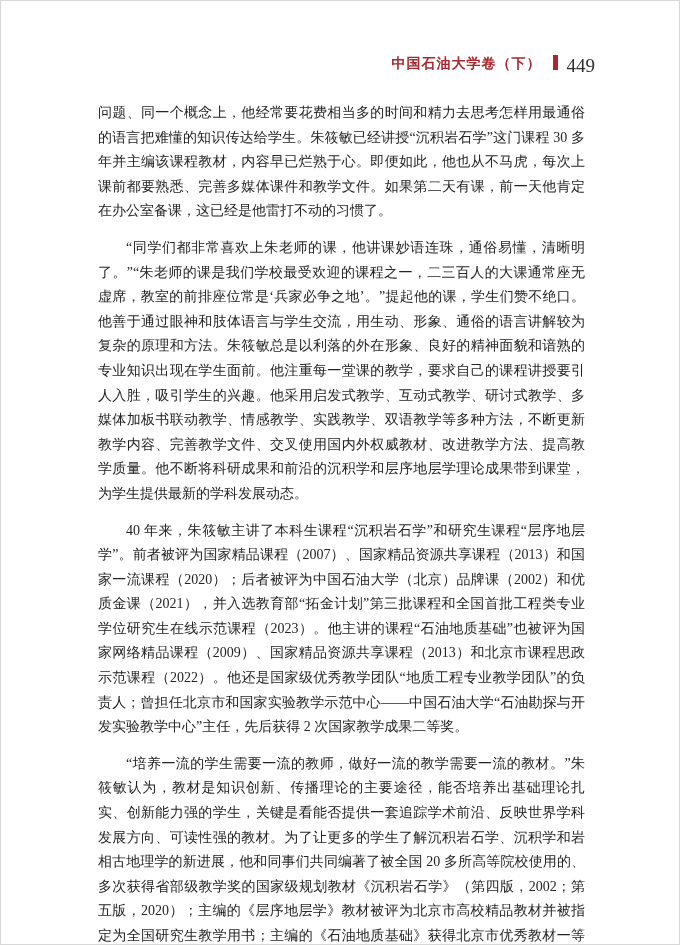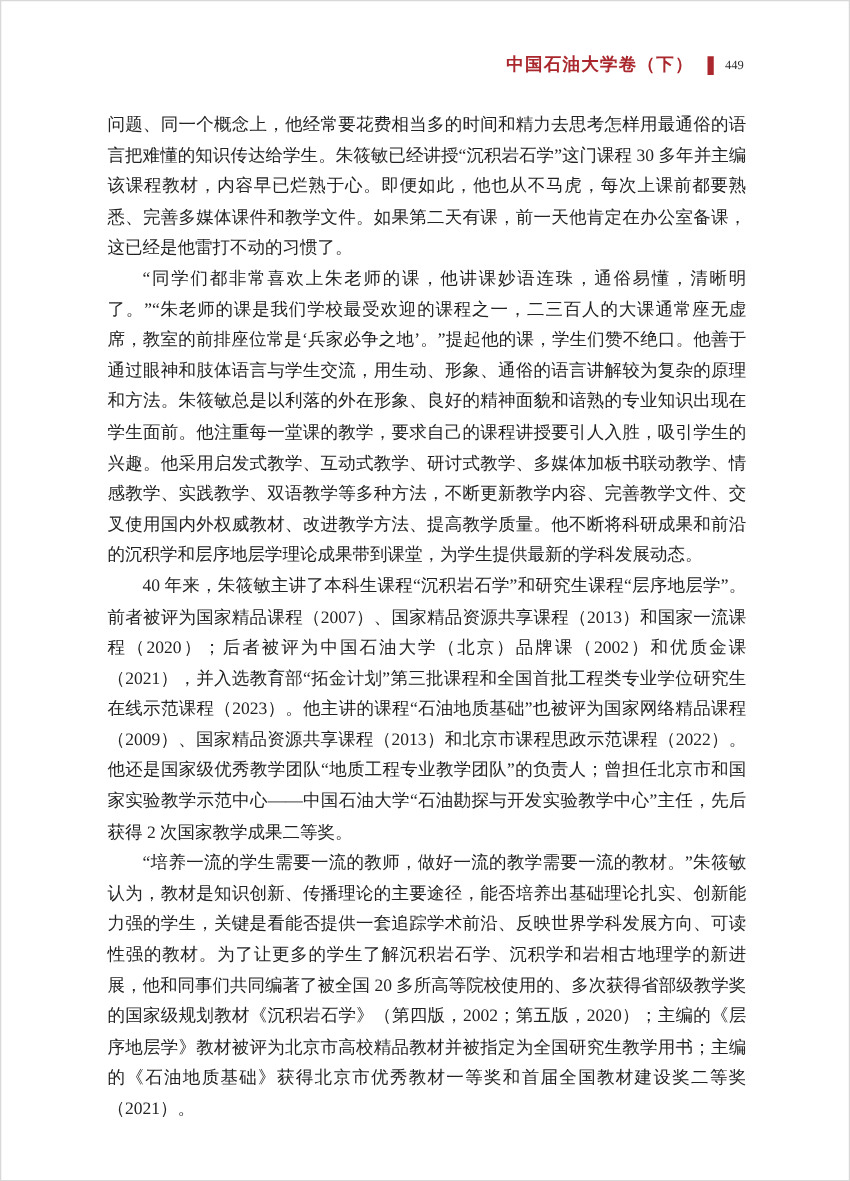--- a/index.html
+++ b/index.html
@@ -12,58 +12,58 @@
     width: 680px;
     height: 945px;
     box-sizing: border-box;
     background: #ffffff;
     border: 1px solid #d8d8d8;
     overflow: hidden;
     font-family: "Liberation Serif", "DejaVu Serif", serif;
   }
   .page-header {
     position: absolute;
-    top: 42px;
+    top: 54px;
     right: 84px;
     display: flex;
-    align-items: center;
+    align-items: flex-start;
     white-space: nowrap;
   }
   .header-title {
     color: #aa282d;
     font-family: "Liberation Sans", "DejaVu Sans", sans-serif;
     font-weight: 700;
     font-size: 14px;
     letter-spacing: 1px;
   }
   .header-bar {
     display: inline-block;
     width: 5px;
     height: 15px;
     background: #aa282d;
     margin: 0 9px 0 11px;
   }
   .header-page-num {
     color: #2f2f2f;
     font-family: "Liberation Serif", "DejaVu Serif", serif;
-    font-size: 10px;
+    font-size: 19px;
   }
   .page-body {
     position: absolute;
     top: 88px;
     left: 85px;
     width: 511px;
     color: #232323;
     font-size: 14px;
     line-height: 24.6px;
     text-align: justify;
     text-justify: inter-ideograph;
   }
   .para {
-    margin: 0;
+    margin: 12px;
     padding: 0;
     text-indent: 2em;
   }
   .para.no-indent {
     text-indent: 0;
   }
 </style>
 </head>
 <body>
 

